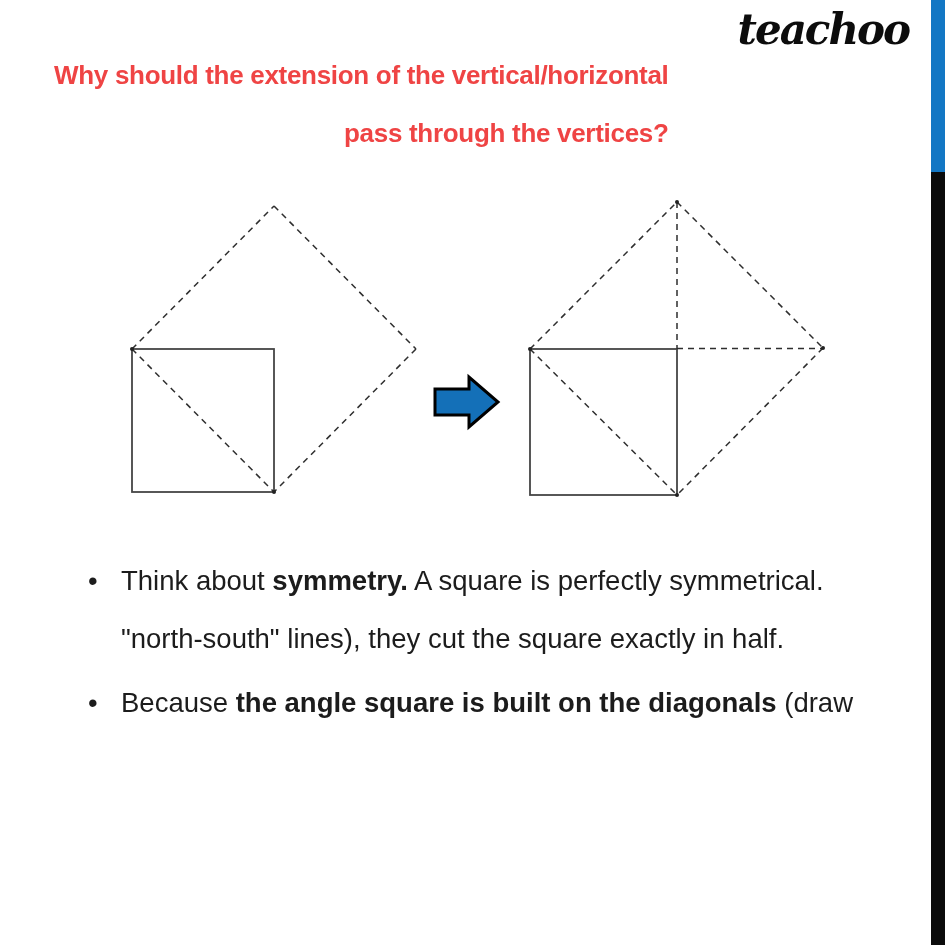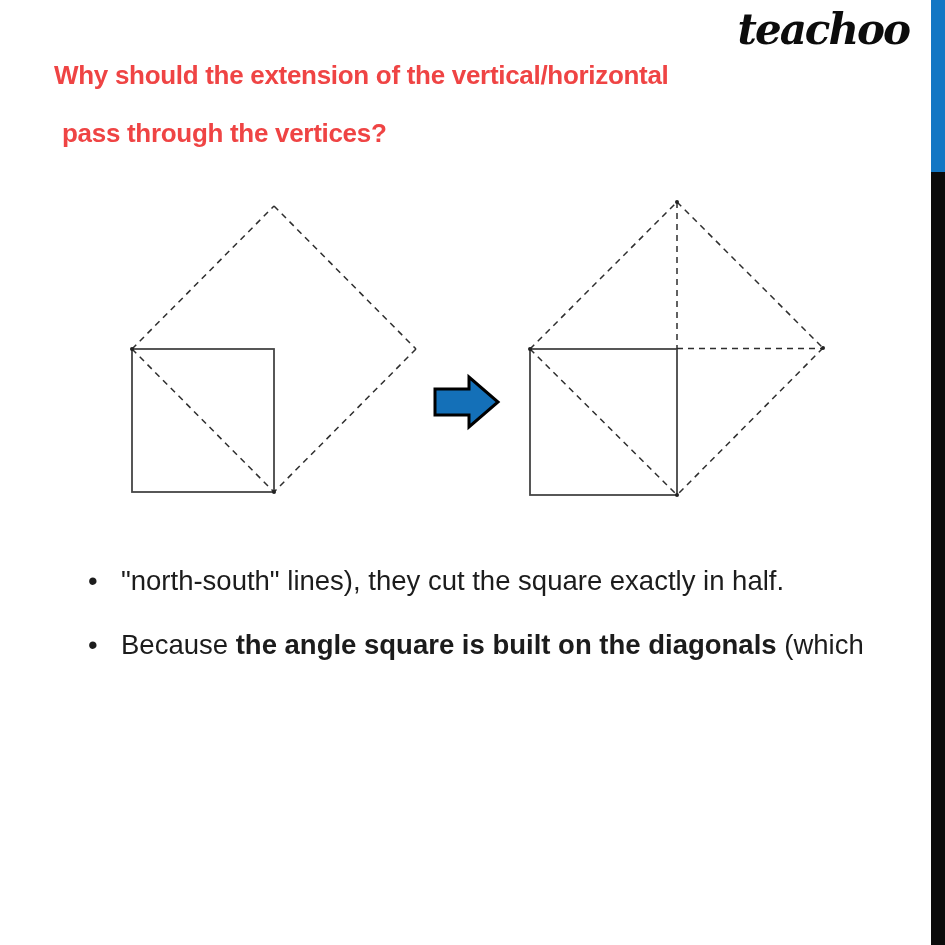--- a/index.html
+++ b/index.html
@@ -28,21 +28,21 @@
     left: 45px;
     top: 37px;
     margin: 9px;
     font-size: 26px;
     font-weight: 700;
     letter-spacing: -0.3px;
     color: #ef4444;
     line-height: 58px;
   }
   .heading span { display: block; white-space: nowrap; }
-  .heading .hl2 { padding-left: 8px; }
+  .heading .hl2 { padding-left: 8px; text-align: right; }
   .diagram {
     position: absolute;
     left: 0;
     top: 0;
   }
   .solid { fill: none; stroke: #454545; stroke-width: 1.8; }
   .dash  { fill: none; stroke: #2e2e2e; stroke-width: 1.5; stroke-dasharray: 6 5; }
   .vdot  { fill: #222222; stroke: none; }
   .arrow { stroke: #000000; stroke-width: 3; stroke-linejoin: miter; }
   .bullets {
@@ -102,27 +102,30 @@
 
     <rect x="931" y="0" width="14" height="172" fill="#1377c4"></rect>
     <rect x="931" y="172" width="14" height="773" fill="#0b0b0b"></rect>
   </svg>
 
   <div class="bullets">
 
     <div class="bullet">
       <span class="marker">•</span>
       <div class="btext">
+        <div class="bline">
+          <span>Think about </span><b>symmetry.</b><span> A square is perfectly symmetrical.</span>
+        </div>
         <div class="bline">"north-south" lines), they cut the square exactly in half.</div>
       </div>
     </div>
 
     <div class="bullet">
       <span class="marker">•</span>
       <div class="btext">
         <div class="bline">
-          <span>Because </span><b>the angle square is built on the diagonals</b><span> (which</span>
+          <span>Because </span><b>the angle square is built on the diagonals</b><span> (draw</span>
         </div>
       </div>
     </div>
 
   </div>
 </div>
 
 </body></html>

